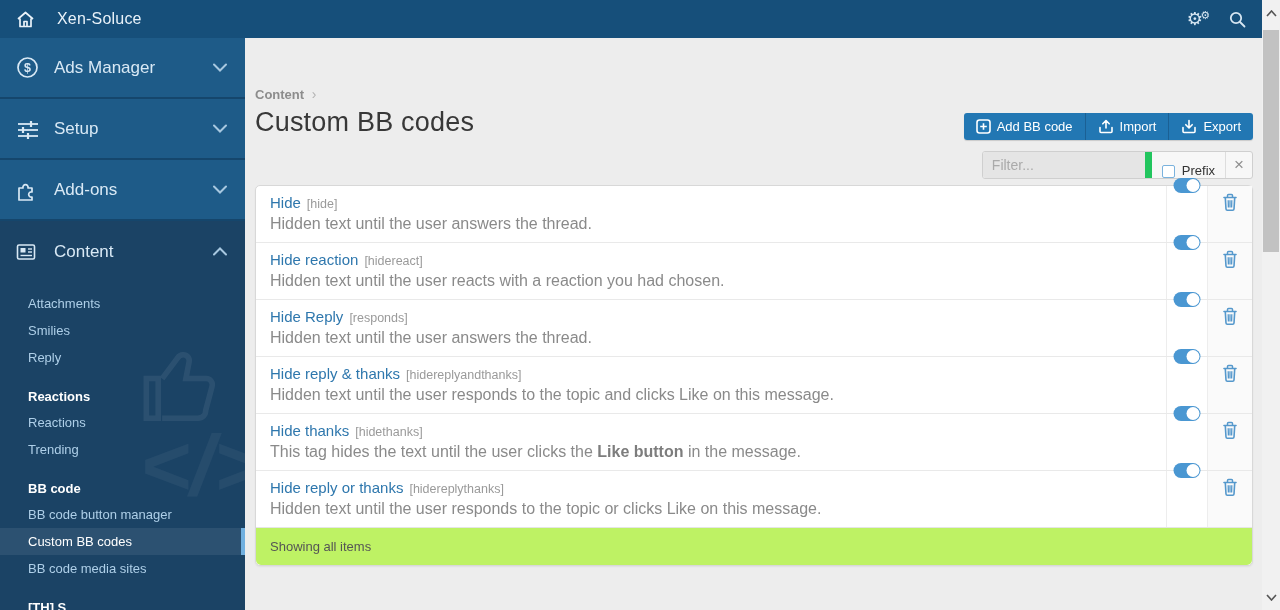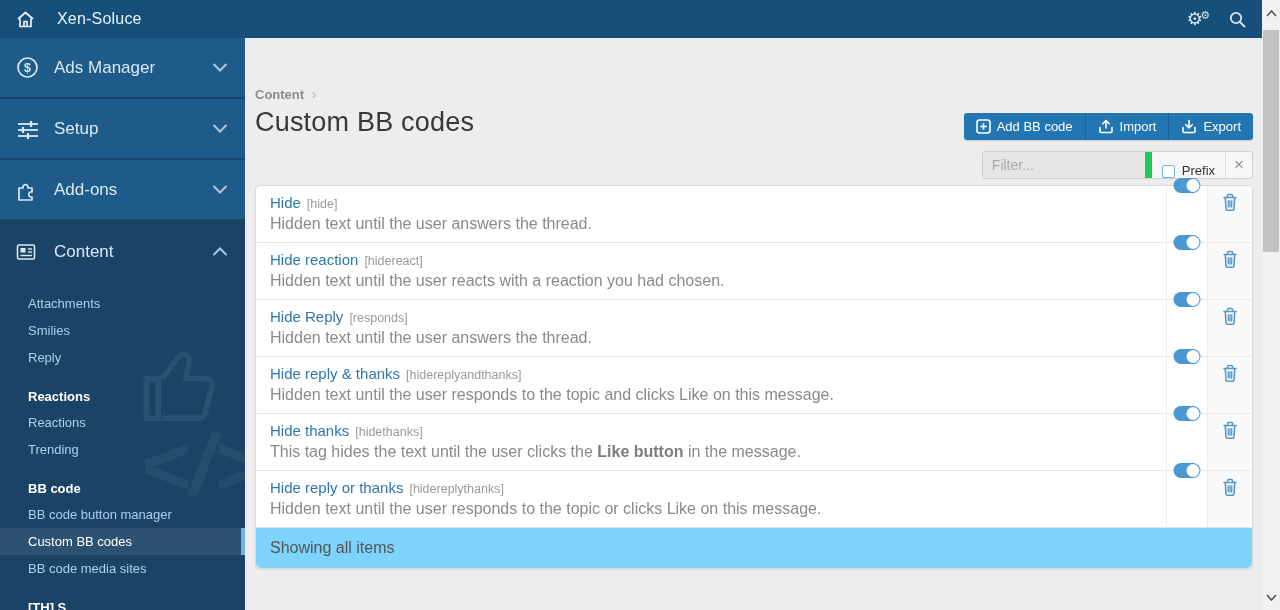--- a/index.html
+++ b/index.html
@@ -75,21 +75,21 @@
   .row-tag { font-size:12.5px; color:#9a9a9a; margin-left:6px;margin-top:11px; }
   .row-desc { font-size:16px; color:#8a8a8a; margin-top:3px; }
   .row-desc b { color:#7d7d7d; }
   .cell-toggle { width:41px; border-left:1px solid #ededed; position:relative; }
   .toggle { position:absolute; left:50%; transform:translateX(-50%); top:-8px; width:27px; height:15px;
             border-radius:8px; background:#4a97d2; cursor:pointer; }
   .toggle .knob { position:absolute; right:1px; top:1px; width:13px; height:13px; border-radius:50%;
                   background:#fff; }
   .cell-del { width:45px; border-left:1px solid #ededed; background:#fafafa; text-align:center; }
   .trash { display:inline-block; margin-top:7px; cursor:pointer; }
-  .card-footer { border-top:1px solid #e5e5e5; background:#7dd3fc; padding:11px 14px; font-size:16px;
+  .card-footer { border-top:1px solid #e5e5e5; background:#bef264; padding:11px 14px; font-size:13px;
                  color:#555; border-radius:0 0 5px 5px; }
 
   
   .scrollbar { position:absolute; right:0; top:0; width:18px; height:610px; background:#f1f1f1;
                z-index:10; }
   .sb-btn { position:absolute; left:0; width:18px; height:18px; display:flex; align-items:center;
             justify-content:center; cursor:pointer; color:#555; }
   .sb-up { top:4px; } .sb-down { bottom:4px; }
   .sb-thumb { position:absolute; left:1px; top:30px; width:16px; height:222px; background:#c2c2c2;
               cursor:pointer; }

